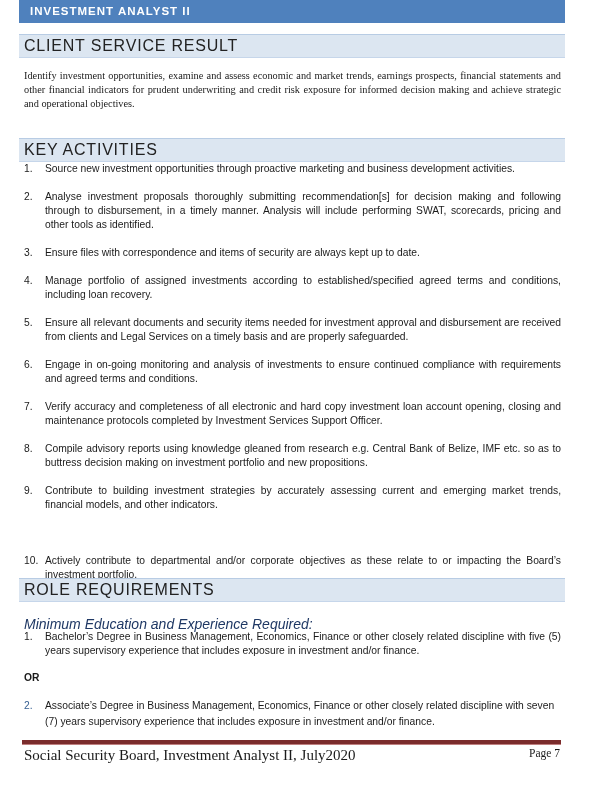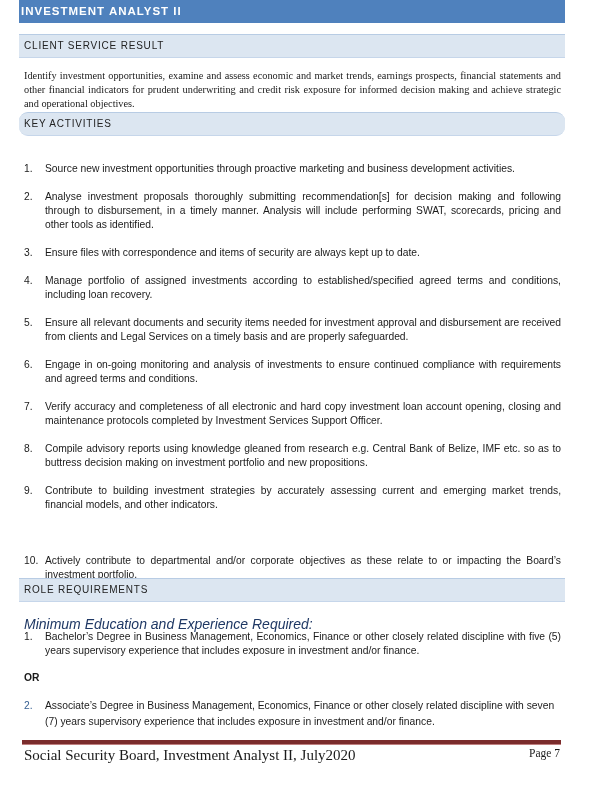--- a/index.html
+++ b/index.html
@@ -1,23 +1,23 @@
 <!DOCTYPE html>
 <html><head>
 <meta charset="utf-8">
 <style>
   html, body { margin:0; padding:0; background:#ffffff; }
   body { width:600px; height:793px; position:relative; overflow:hidden;
          font-family:"Liberation Sans", "DejaVu Sans", sans-serif; color:#1a1a1a; }
   .title-bar { position:absolute; left:19px; top:0; width:546px; height:23px;
                background:#4f81bd; color:#ffffff; font-weight:bold; font-size:11.5px;
-               letter-spacing:1px; line-height:23px; padding-left:2px; box-sizing:border-box; }
+               letter-spacing:1px; line-height:23px; padding-left:11px; box-sizing:border-box; }
   .section-bar { position:absolute; left:19px; width:546px; height:24px; background:#dce6f1;
                  border-top:1px solid #b8cce4; border-bottom:1px solid #c6d6ea;
-                 box-sizing:border-box; font-size:10px; letter-spacing:0.8px; color:#222;
+                 box-sizing:border-box; font-size:16px; letter-spacing:0.8px; color:#222;
                  line-height:22px; padding-left:5px; }
   .para { position:absolute; left:24px; width:537px; font-size:10.3px; line-height:14px;
           text-align:justify; }
   .item { position:absolute; left:24px; width:537px; font-size:10.3px; line-height:14px; }
   .item .num { position:absolute; left:0; top:0; width:20px; }
   .item .txt { margin-left:21px; display:block; text-align:justify; }
   .item.blue-num .num { color:#365f91; }
   .subhead { position:absolute; left:24px; font-size:14px; font-weight:normal; font-style:italic; color:#1f3864; }
   .or-label { position:absolute; left:24px; font-size:10.3px; font-weight:bold; }
   .footer-rule { position:absolute; left:22px; width:539px; top:740px; height:4px; background:#7b2c2c; border-bottom:1px solid #c08080; }
@@ -25,21 +25,21 @@
   .footer-right { position:absolute; right:40px; top:747px; font-family:"Liberation Serif", serif; font-size:11.5px; }
 </style>
 </head>
 <body>
 
 <div class="title-bar">INVESTMENT ANALYST II</div>
 
 <div class="section-bar" style="top:34px;">CLIENT SERVICE RESULT</div>
 <div class="para" style="top:69px;font-family:Liberation Serif, serif;">Identify investment opportunities, examine and assess economic and market trends, earnings prospects, financial statements and other financial indicators for prudent underwriting and credit risk exposure for informed decision making and achieve strategic and operational objectives.</div>
 
-<div class="section-bar" style="top:112px;border-radius:9px;">KEY ACTIVITIES</div>
+<div class="section-bar" style="top:138px;">KEY ACTIVITIES</div>
 
 <div class="item" style="top:162px;">
   <span class="num">1.</span>
   <span class="txt">Source new investment opportunities through proactive marketing and business development activities.</span>
 </div>
 <div class="item" style="top:190px;">
   <span class="num">2.</span>
   <span class="txt">Analyse investment proposals thoroughly submitting recommendation[s] for decision making and following through to disbursement, in a timely manner. Analysis will include performing SWAT, scorecards, pricing and other tools as identified.</span>
 </div>
 <div class="item" style="top:246px;">

